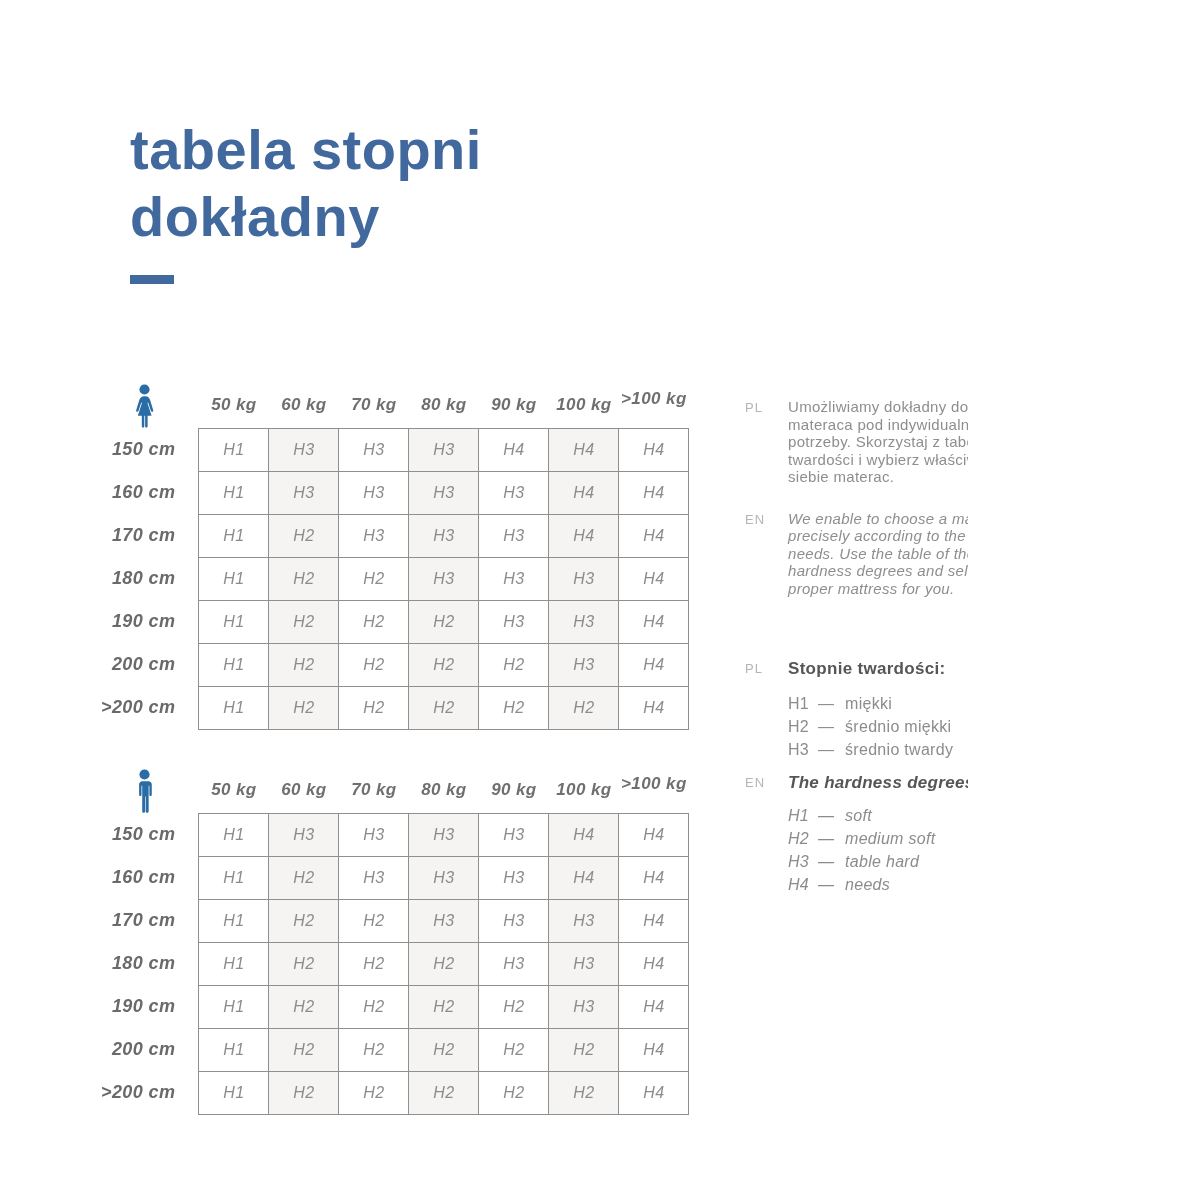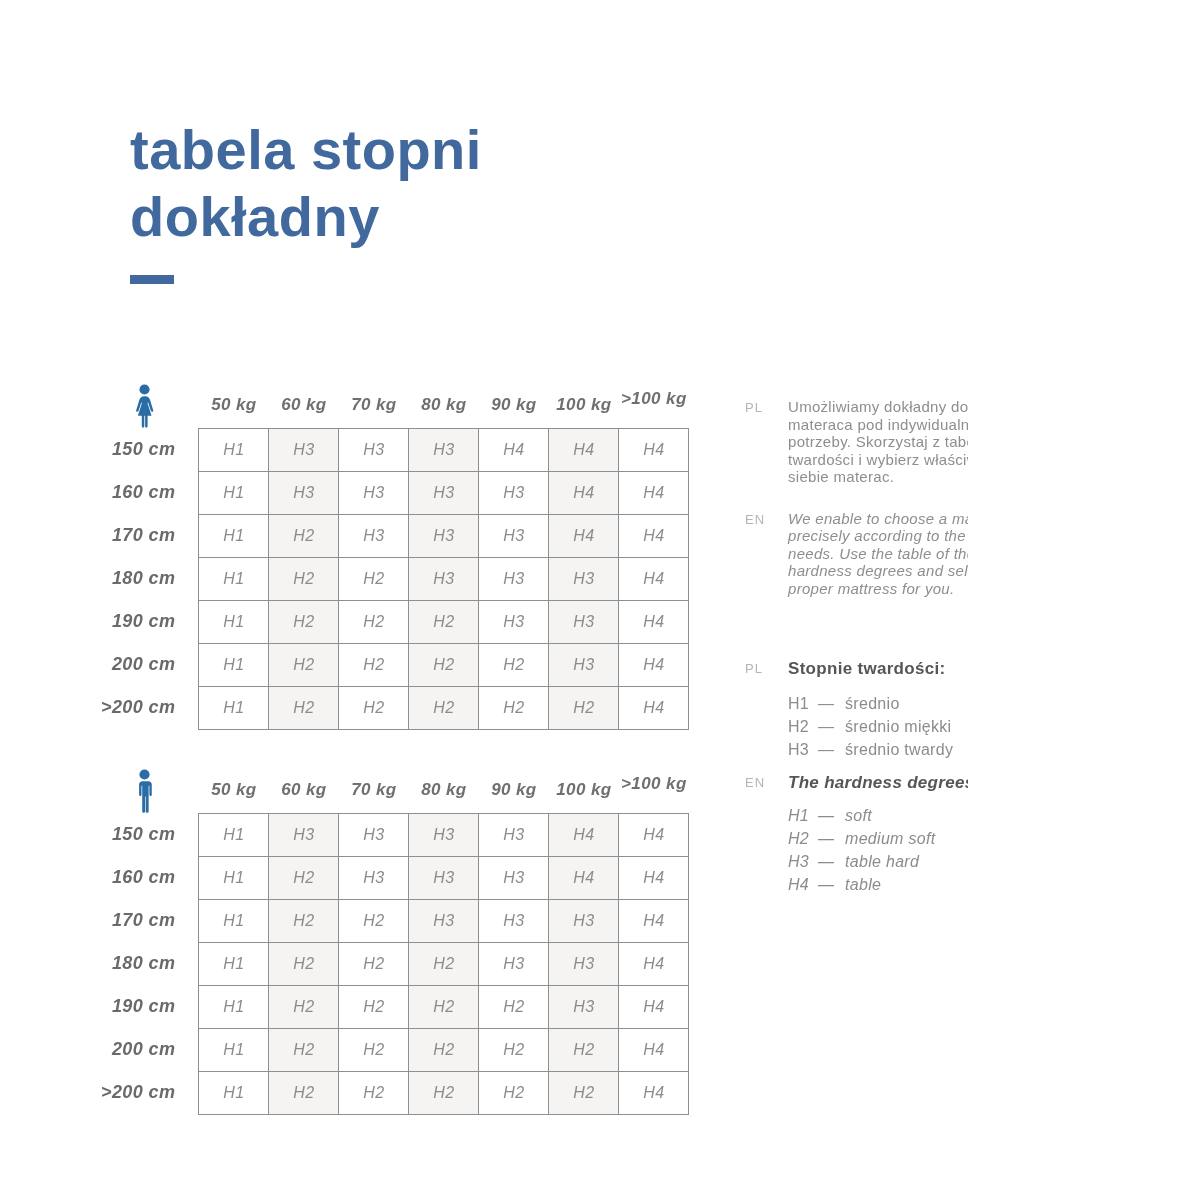--- a/index.html
+++ b/index.html
@@ -268,33 +268,33 @@
       <p class="para en">We enable to choose a mattress precisely according to the individual needs. Use the table of the hardness degrees and select the proper mattress for you.</p>
     </div>
   </aside>
 
   <aside class="legend">
     <div class="lang-row">
       <span class="lang">PL</span>
       <div>
         <h3 class="legend-heading">Stopnie twardości:</h3>
         <ul class="legend-list" id="legend-pl">
-            <li><span class="code">H1</span><span class="dash">—</span><span class="term">średnio</span></li>
+            <li><span class="code">H1</span><span class="dash">—</span><span class="term">miękki</span></li>
             <li><span class="code">H2</span><span class="dash">—</span><span class="term">średnio miękki</span></li>
             <li><span class="code">H3</span><span class="dash">—</span><span class="term">średnio twardy</span></li>
           </ul>
       </div>
     </div>
     <div class="lang-row en-block">
       <span class="lang">EN</span>
       <div>
         <h3 class="legend-heading">The hardness degrees:</h3>
         <ul class="legend-list" id="legend-en">
             <li><span class="code">H1</span><span class="dash">—</span><span class="term">soft</span></li>
             <li><span class="code">H2</span><span class="dash">—</span><span class="term">medium soft</span></li>
             <li><span class="code">H3</span><span class="dash">—</span><span class="term">table hard</span></li>
-            <li><span class="code">H4</span><span class="dash">—</span><span class="term">table</span></li>
+            <li><span class="code">H4</span><span class="dash">—</span><span class="term">needs</span></li>
           </ul>
       </div>
     </div>
   </aside>
 
 </div>
 
 </body></html>

